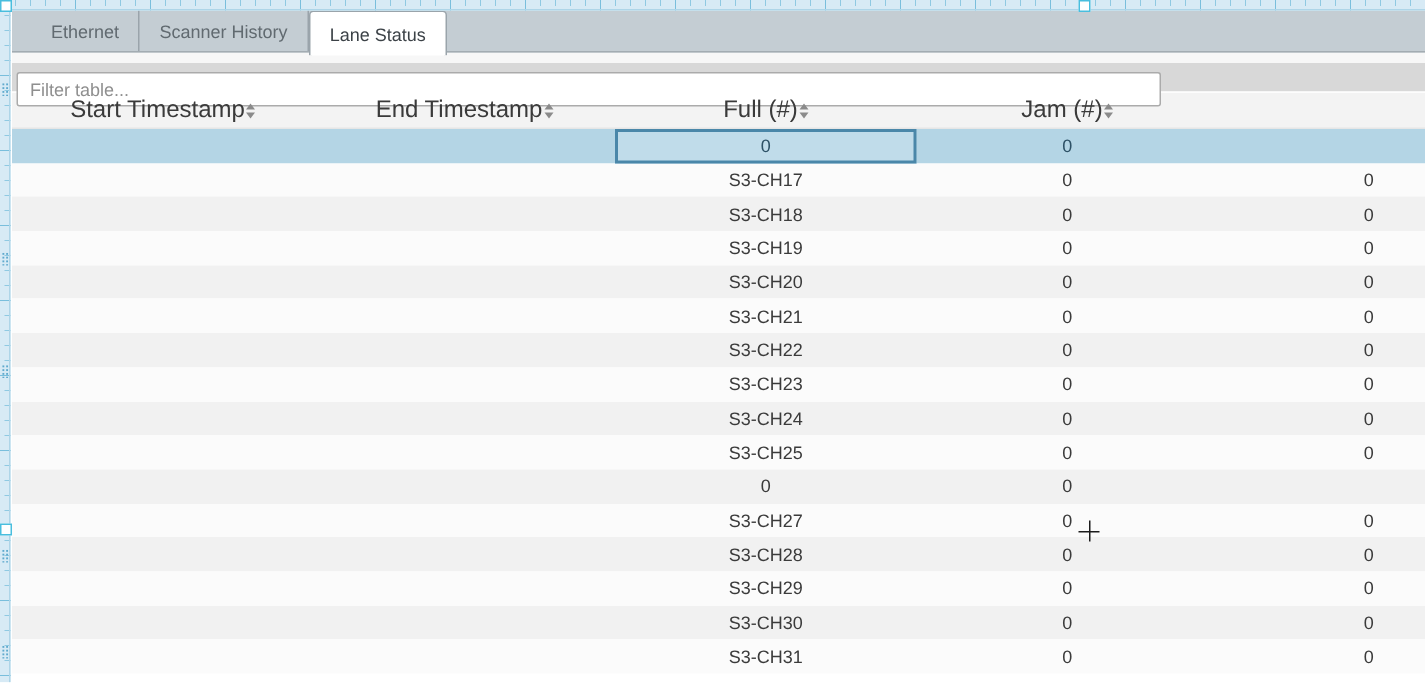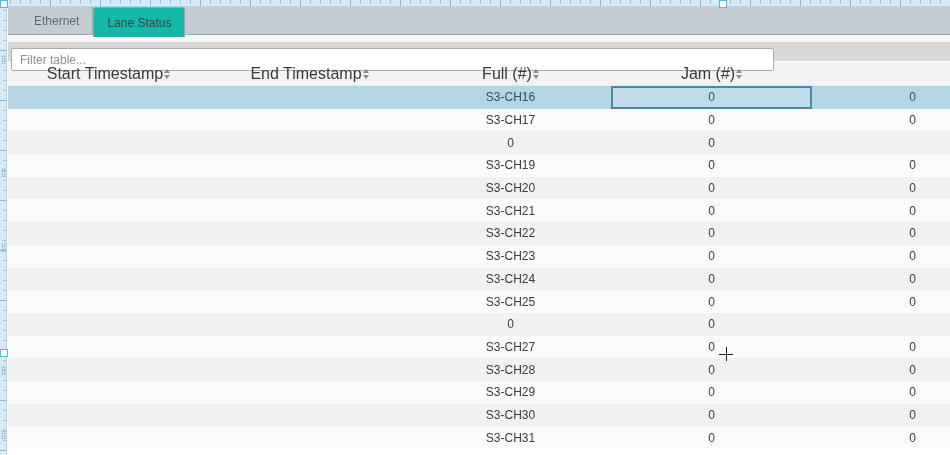--- a/index.html
+++ b/index.html
@@ -39,21 +39,21 @@
   
   .content { position:absolute; left:8px; top:7px; width:942px; height:448px; }
 
   
   .tabbar { position:relative; height:28px; background:#c4cdd3;
     border-bottom:1px solid #a3acb2; display:flex; align-items:stretch;
     padding-left:13px; z-index:1; }
   .tab { display:flex; align-items:center; justify-content:center;
     padding:0 13px; font-size:12px; color:#616a70; cursor:default;
     border-right:1px solid #9aa4ab; min-width:72px; }
-  .tab.active { position:relative; top:0; height:30px; background:#14b8a6;
+  .tab.active { position:relative; top:0; height:30px; background:#ffffff;
     color:#3c4247; border:1px solid #9aa4ab; border-bottom:none;
     border-radius:3px 3px 0 0; z-index:2; }
 
   
   .gapstrip { height:7px; background:#f7f7f7; }
 
   
   .toolbar { height:19px; background:#d8d8d8; padding:6px 0 0 3px; }
   .filter-input { width:763px; height:23px; border:1px solid #ababab;
     border-radius:2px; background:#fff; font-size:12px; color:#444;
@@ -86,20 +86,21 @@
 </style>
 </head>
 <body>
 
 <div class="stage">
 
   <div class="content">
 
     <div class="tabbar">
       <div class="tab">Ethernet</div>
+      <div class="tab">Scanner History</div>
       <div class="tab active">Lane Status</div>
     </div>
 
     <div class="gapstrip"></div>
 
     <div class="toolbar">
       <input class="filter-input" type="text" placeholder="Filter table..." style="">
     </div>
 
     <div class="table">
@@ -130,34 +131,34 @@
             <span class="sort">
               <i class="up"></i>
               <i class="dn"></i>
             </span>
           </div>
         </div>
       <div class="tbody" id="tbody">
           <div class="tr selected">
             <div class="td"></div>
             <div class="td"></div>
-            <div class="td">S3-CH16</div>
             <div class="td sel-cell">0</div>
             <div class="td">0</div>
           </div>
           <div class="tr even">
             <div class="td"></div>
             <div class="td"></div>
             <div class="td">S3-CH17</div>
             <div class="td">0</div>
             <div class="td">0</div>
           </div>
           <div class="tr odd">
             <div class="td"></div>
             <div class="td"></div>
+            <div class="td">S3-CH18</div>
             <div class="td">0</div>
             <div class="td">0</div>
           </div>
           <div class="tr even">
             <div class="td"></div>
             <div class="td"></div>
             <div class="td">S3-CH19</div>
             <div class="td">0</div>
             <div class="td">0</div>
           </div>

